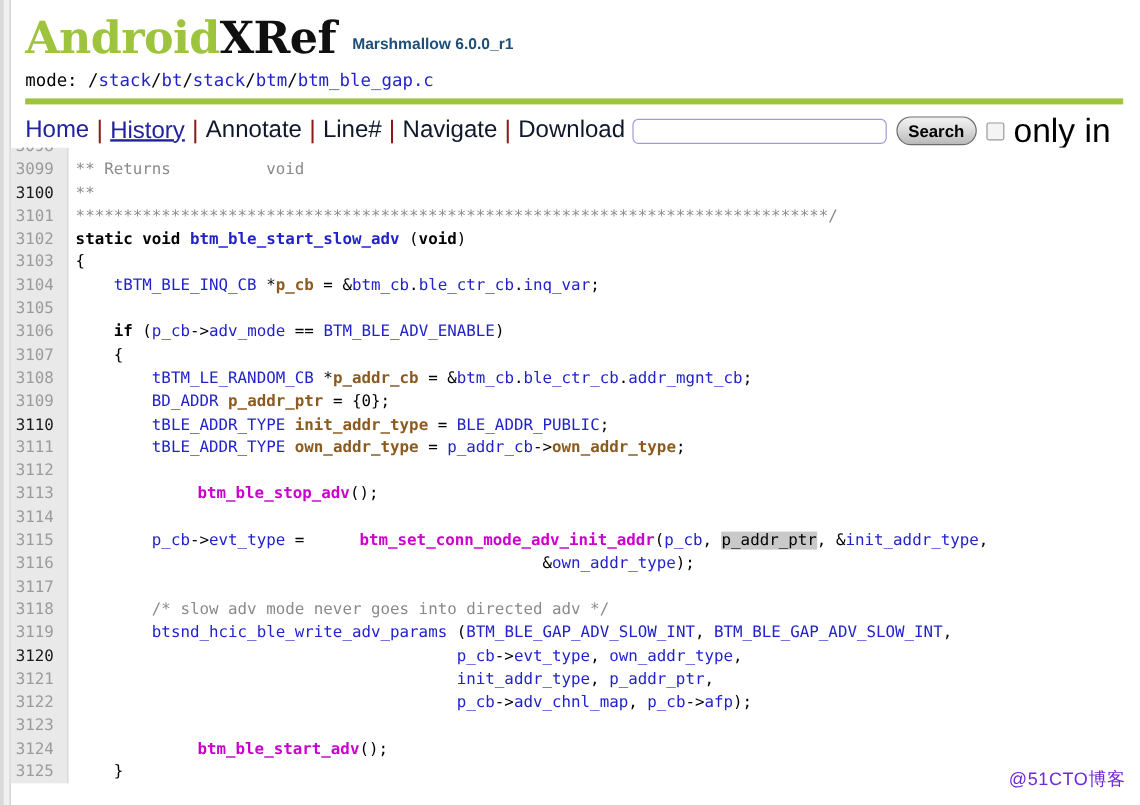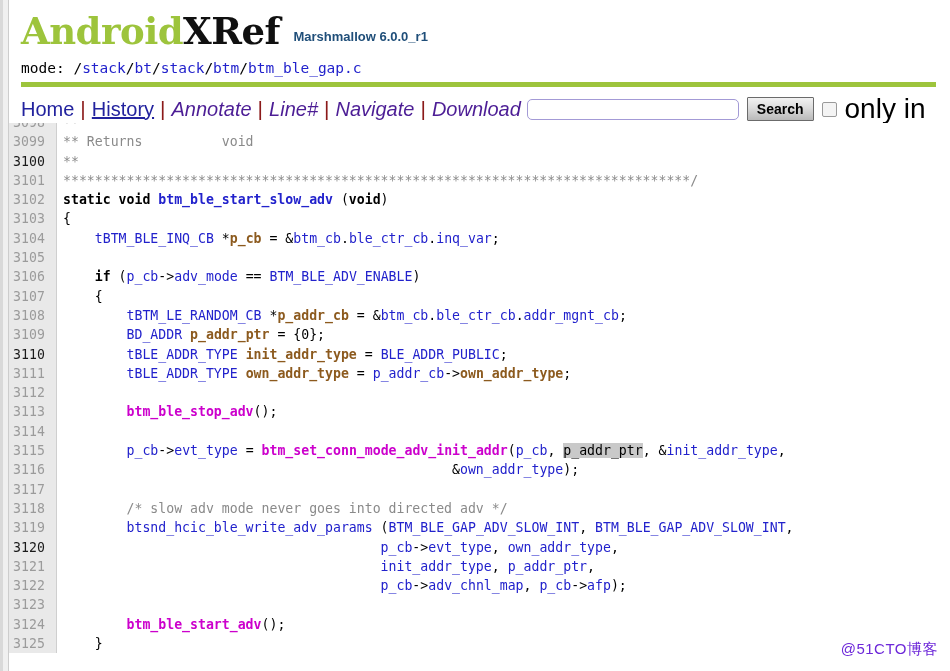--- a/index.html
+++ b/index.html
@@ -91,21 +91,21 @@
     height: 34px;
     box-sizing: border-box;
   }
   .navbar a {
     font-family: "Liberation Sans", sans-serif;
     font-size: 20px;
     color: #22229e;
     text-decoration: none;
     vertical-align: middle;
   }
-  .navbar a.blue { color: #4c1d95; font-style: italic; }
+  .navbar a.blue { color: #0f172a; }
   .navbar a.underlined { text-decoration: underline; margin-top: 16px; }
   .navbar .pipe {
     font-family: "Liberation Sans", sans-serif;
     font-size: 21px;
     color: #8b1a1a;
     padding: 0 6px;
     vertical-align: middle;
   }
   .search-input {
     display: inline-block;
@@ -123,21 +123,21 @@
     outline: none;
     color: #000;
   }
   .search-btn {
     display: inline-block;
     vertical-align: middle;
     margin-left: 8px;
     height: 24px;
     padding: 0 9px;
     border: 1px solid #6b6b6b;
-    border-radius: 1px;
+    border-radius: 12px;
     background: linear-gradient(180deg, #f2f2f2 0%, #dcdcdc 45%, #b9b9b9 100%);
     font-family: "Liberation Sans", sans-serif;
     font-size: 14px;
     font-weight: bold;
     color: #000000;
     cursor: pointer;
     line-height: 22px;
   }
   .chk {
     display: inline-block;
@@ -199,21 +199,21 @@
   .code {
     display: inline-block;
     padding-left: 7px;
     color: #000000;
   }
   
   .t-com  { color: #8a8a8a; }
   .t-kw   { color: #000000; font-weight: bold; }
   .t-typ  { color: #2222cc; }
   .t-var  { color: #8c5a1e; font-weight: bold; }
-  .t-fn   { color: #cc00cc; font-weight: bold; }
+  .t-fn   { color: #cc00cc; font-weight: bold; margin-left: 38px; }
   .t-fnb  { color: #2222cc; font-weight: bold; }
   .t-id   { color: #2222cc; }
   .t-pl   { color: #000000; }
   .t-hl   { background: #c9c9c9; color: #000000; }
 
   
   .watermark {
     position: absolute;
     right: 12px; bottom: 12px;
     font-family: "Liberation Sans", sans-serif;

